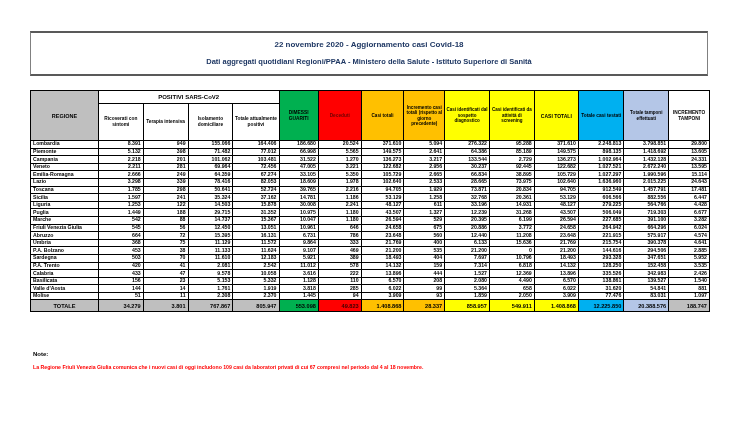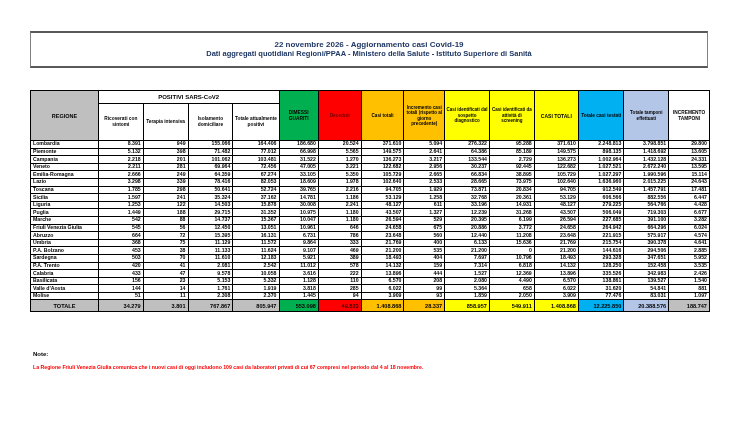--- a/index.html
+++ b/index.html
@@ -3,21 +3,21 @@
 <meta charset="utf-8">
 <style>
   html,body{margin:0;padding:0;background:#fff;}
   body{width:740px;height:440px;font-family:"Liberation Sans",sans-serif;position:relative;}
   .page{position:relative;width:740px;height:440px;background:#fff;overflow:hidden;}
 
   .title-box{position:absolute;left:30px;top:31px;width:678px;box-sizing:border-box;
     border:1px solid #808080;border-top:2px solid #595959;border-bottom:2px solid #595959;
     text-align:center;padding:4px 0 8px 0;background:#fff;}
   .title-l1{font-size:8px;font-weight:bold;color:#1F3864;margin-top:3px;}
-  .title-l2{font-size:7.5px;font-weight:bold;color:#1F3864;}
+  .title-l2{font-size:7.5px;font-weight:bold;color:#1F3864;margin-top:8px;}
 
   table.covid{position:absolute;left:30px;top:90px;width:680px;border-collapse:collapse;
     table-layout:fixed;background:#fff;}
   table.covid th,table.covid td{border:1px solid #000;overflow:hidden;box-sizing:border-box;}
 
   thead th{font-weight:bold;text-align:center;vertical-align:middle;padding:1px;}
   .h-group{background:#fff;font-size:6px;height:13px;}
   .h-regione{background:#BFBFBF;font-size:5.5px;}
   .h-sub{background:#fff;font-size:4.8px;height:37px;white-space:normal;line-height:1.25;}
   .h-green{background:#00B050;font-size:4.8px;white-space:normal;line-height:1.25;}
@@ -44,21 +44,21 @@
 
   .note-label{position:absolute;left:33px;top:351px;font-size:6px;font-weight:bold;color:#000;}
   .note-text{position:absolute;left:33px;top:364px;font-size:5.2px;color:#FF0000;font-weight:bold;}
 </style>
 </head>
 <body>
 
 <div class="page">
 
   <div class="title-box">
-    <div class="title-l1">22 novembre 2026 - Aggiornamento casi Covid-19</div>
+    <div class="title-l1">22 novembre 2020 - Aggiornamento casi Covid-18</div>
     <div class="title-l2">Dati aggregati quotidiani Regioni/PPAA - Ministero della Salute - Istituto Superiore di Sanità</div>
   </div>
 
   <table class="covid">
     <colgroup>
       <col style="width:10%">
         <col style="width:6.6%">
         <col style="width:6.6%">
         <col style="width:6.6%">
       <col style="width:6.8%">

